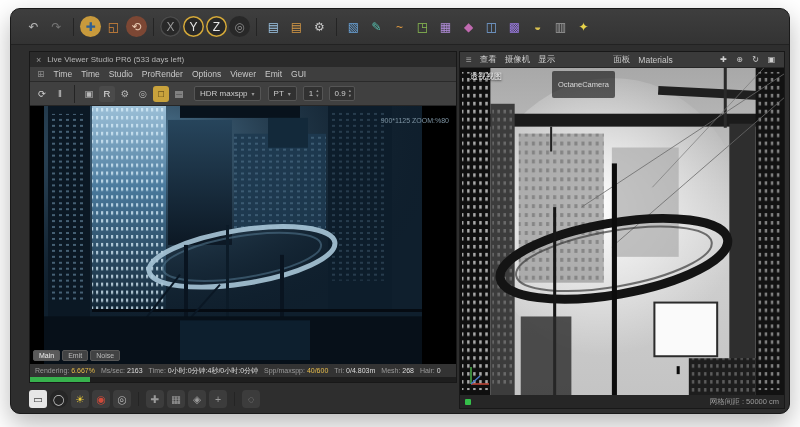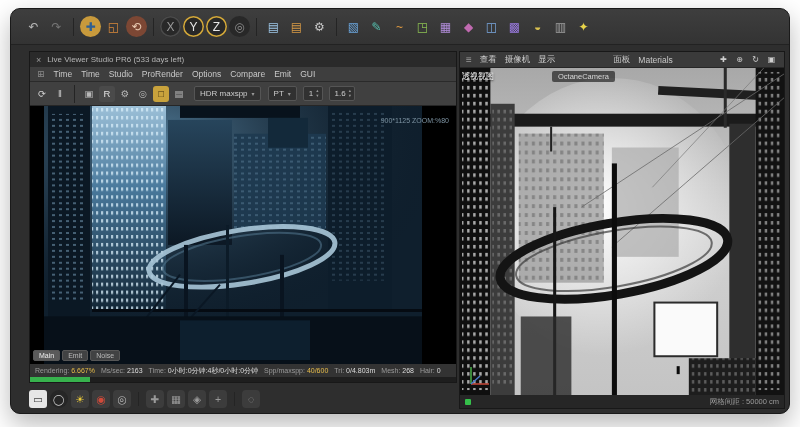--- a/index.html
+++ b/index.html
@@ -57,24 +57,24 @@
   .vp{position:absolute;left:448px;top:42px;width:326px;height:358px;background:#333;
       border:1px solid #181818;display:flex;flex-direction:column;}
   .vp-menu{height:16px;background:#3a3a3a;display:flex;align-items:center;gap:8px;padding:0 6px;
            font-size:8.5px;color:#c9c9c9;border-bottom:1px solid #262626;}
   .vmi{color:#9a9a9a;font-size:10px;}
   .vp-menu .accent{color:#5aa2dc;margin-top:36px;}
   .vp-nav{margin-left:auto;display:flex;gap:3px;}
   .vp-nav .icon{width:13px;height:13px;font-size:8px;color:#cfcfcf;}
   .vp-view{flex:1;position:relative;background:#bfbfbf;overflow:hidden;}
   .vp-view svg.scene{position:absolute;left:0;top:0;width:100%;height:100%;}
-  .vp-view-label{position:absolute;left:2px;top:3px;font-size:8px;color:#f2f2f2;
+  .vp-view-label{position:absolute;left:10px;top:3px;font-size:8px;color:#f2f2f2;
                  text-shadow:0 1px 2px rgba(0,0,0,.85);}
   .vp-cam-pill{position:absolute;left:92px;top:3px;background:rgba(18,18,18,.62);color:#d8d8d8;
-               font-size:7.5px;padding:1px 6px;border-radius:2px;}
+               font-size:7.5px;padding:9px 6px;border-radius:2px;}
   .axis{position:absolute;left:5px;bottom:5px;}
   .vp-bottom{height:13px;background:#262626;display:flex;align-items:center;gap:5px;padding:0 5px;
              font-size:7.5px;color:#9a9a9a;}
   .vp-green{width:6px;height:6px;background:#35c04a;border-radius:1px;}
   .vp-grid-label{margin-left:auto;}
 
   
   .bottombar{position:absolute;left:18px;top:378px;height:24px;display:flex;align-items:center;gap:3px;}
   .bottombar .icon{width:18px;height:18px;font-size:10.5px;background:#3c3c3c;}
   .bottombar .sep{height:14px;}
@@ -121,21 +121,21 @@
         <span>Live Viewer Studio PR6 (533 days left)</span>
       </div>
 
       <div class="lv-menu">
         <span class="lv-menu-grid">⊞</span>
         <span class="mitem">Time</span>
         <span class="mitem">Time</span>
         <span class="mitem">Studio</span>
         <span class="mitem">ProRender</span>
         <span class="mitem">Options</span>
-        <span class="mitem">Compare</span>
+        <span class="mitem">Viewer</span>
         <span class="mitem">Emit</span>
         <span class="mitem">GUI</span>
       </div>
 
       <div class="lv-tools">
         <span class="irow">
             <span class="icon plain" style="color: rgb(208, 208, 208);">⟳</span>
             <span class="icon plain" style="color: rgb(208, 208, 208);">‖</span>
             <span class="sep"></span>
             <span class="icon plain" style="color: rgb(184, 184, 184);">▣</span>
@@ -154,21 +154,21 @@
           <span class="caret">▾</span>
         </div>
         <div class="numfield">
           <span>1</span>
           <span class="stepper">
               <i>▴</i>
               <i>▾</i>
             </span>
         </div>
         <div class="numfield">
-          <span>1.6</span>
+          <span>0.9</span>
           <span class="stepper">
               <i>▴</i>
               <i>▾</i>
             </span>
         </div>
       </div>
 
       <div class="lv-render">
         <svg viewBox="0 0 426 260" preserveAspectRatio="none">
           <defs>

